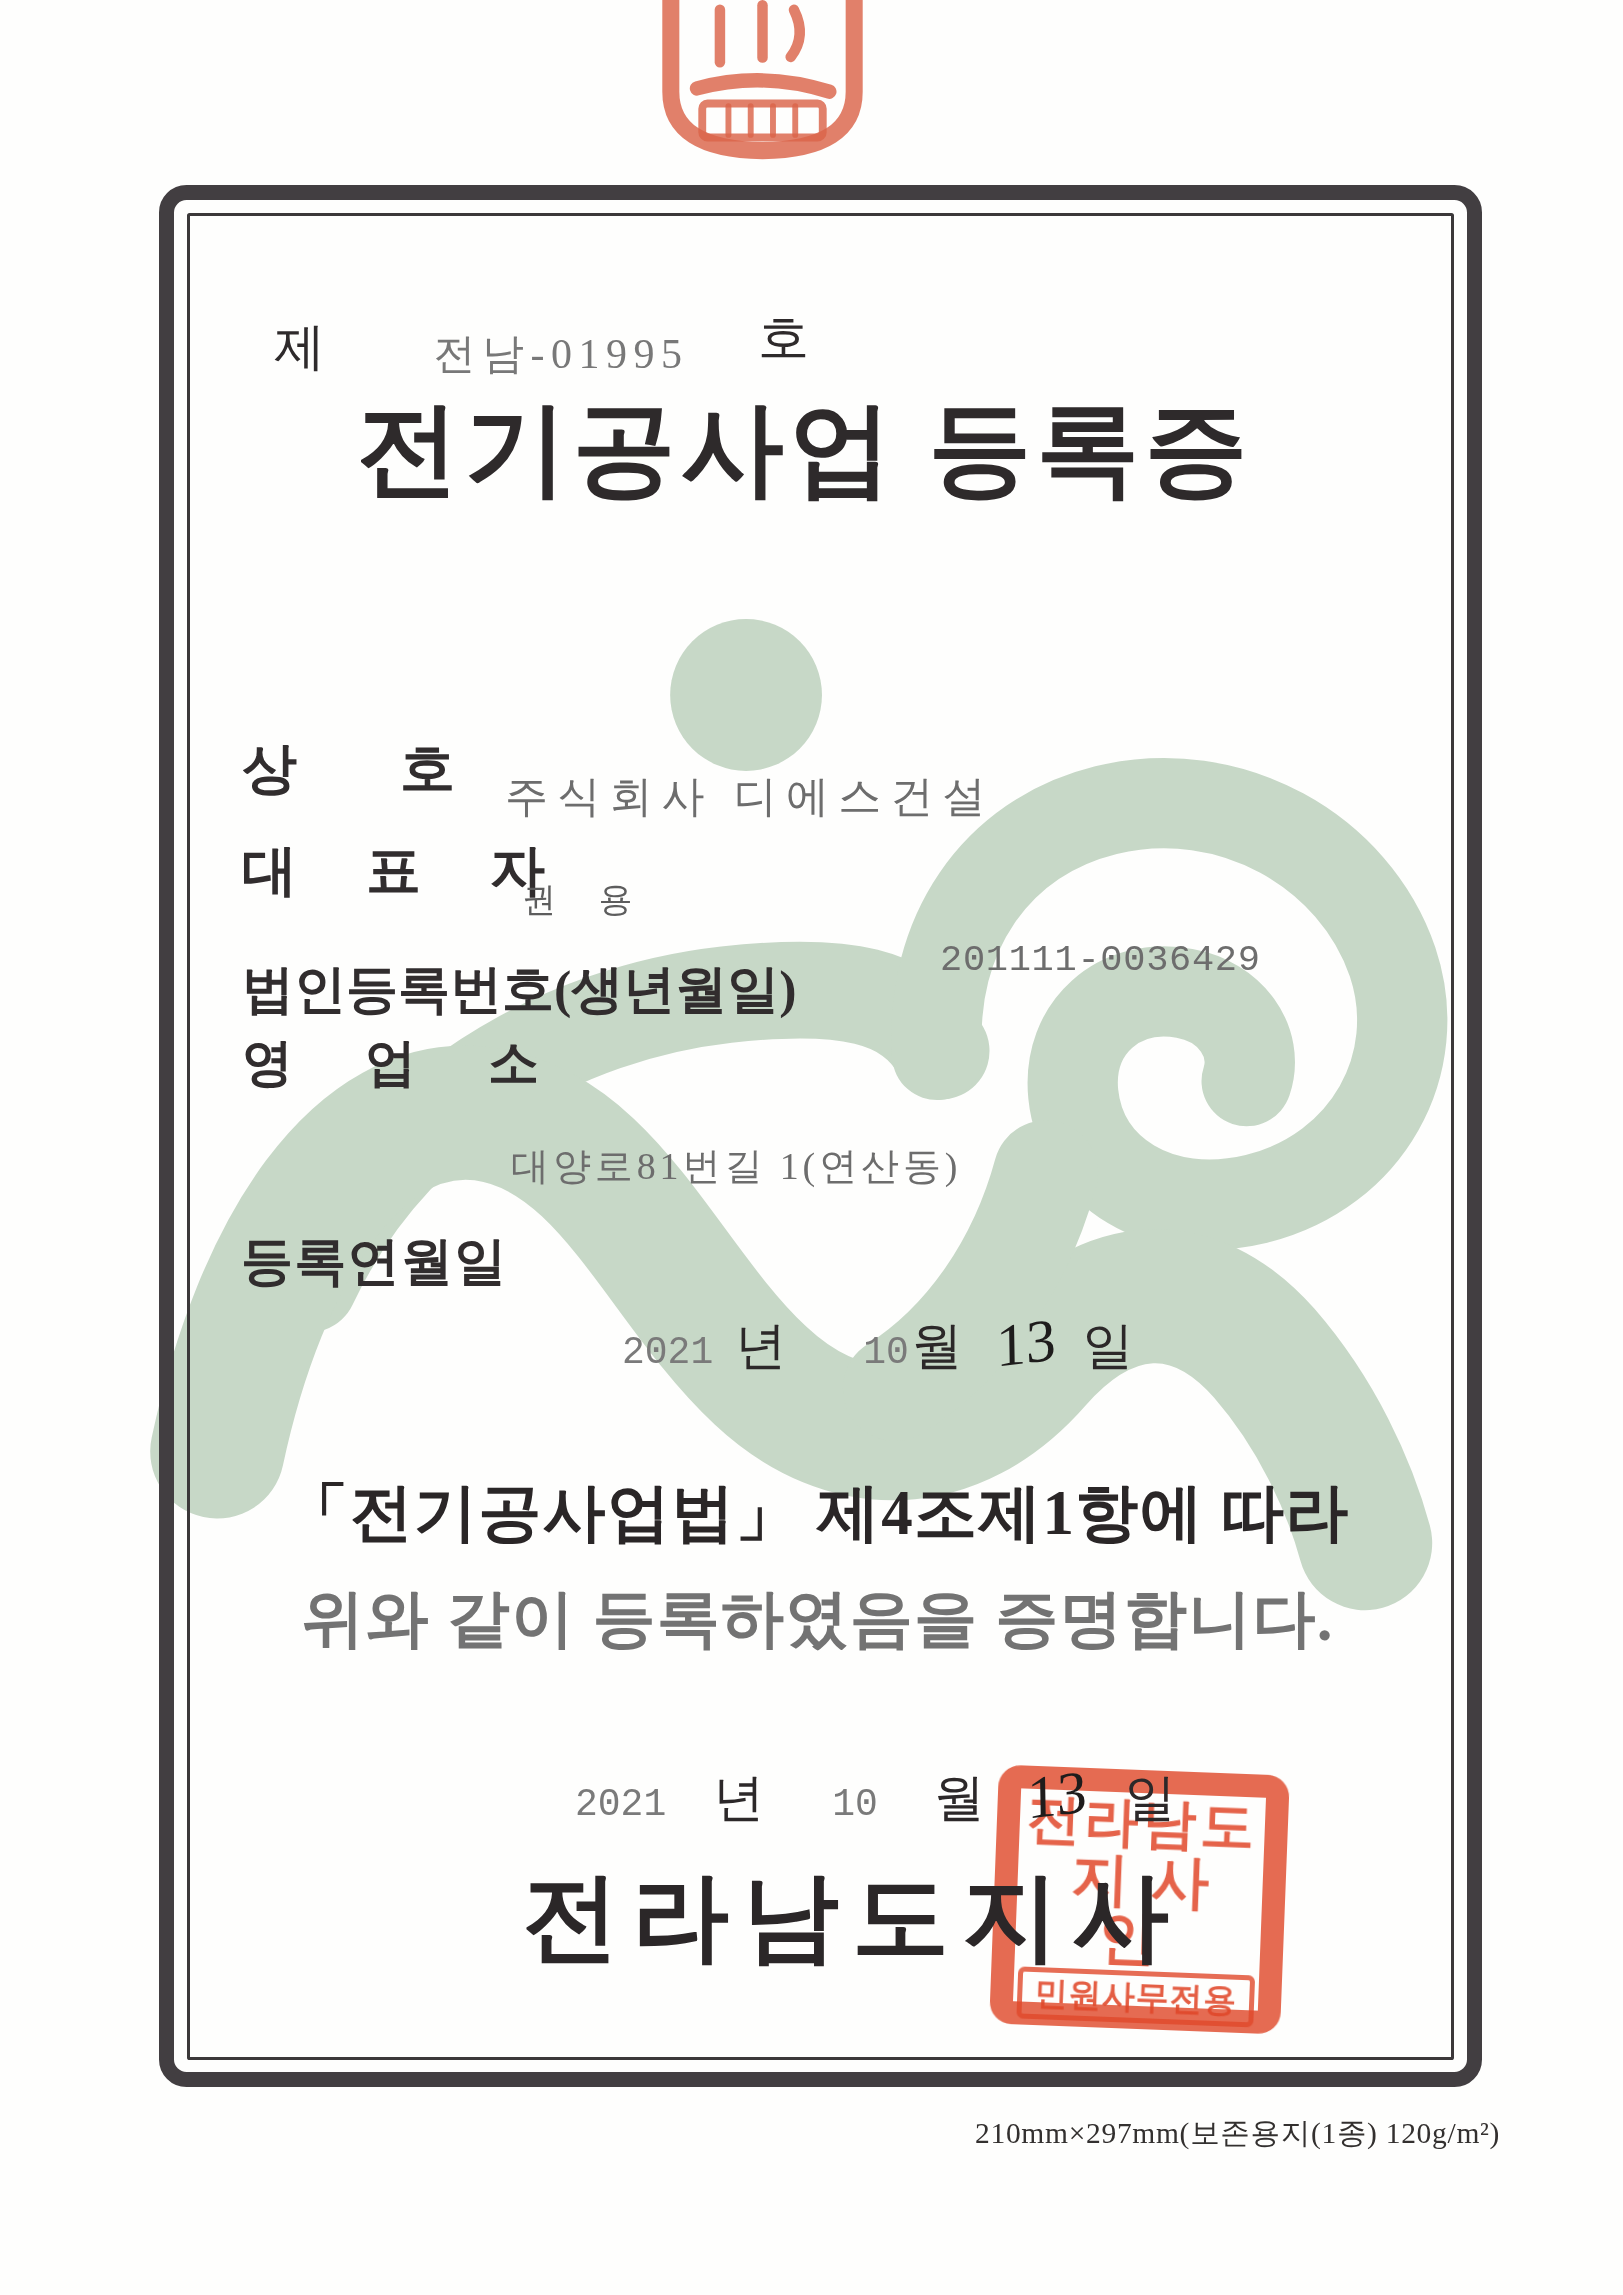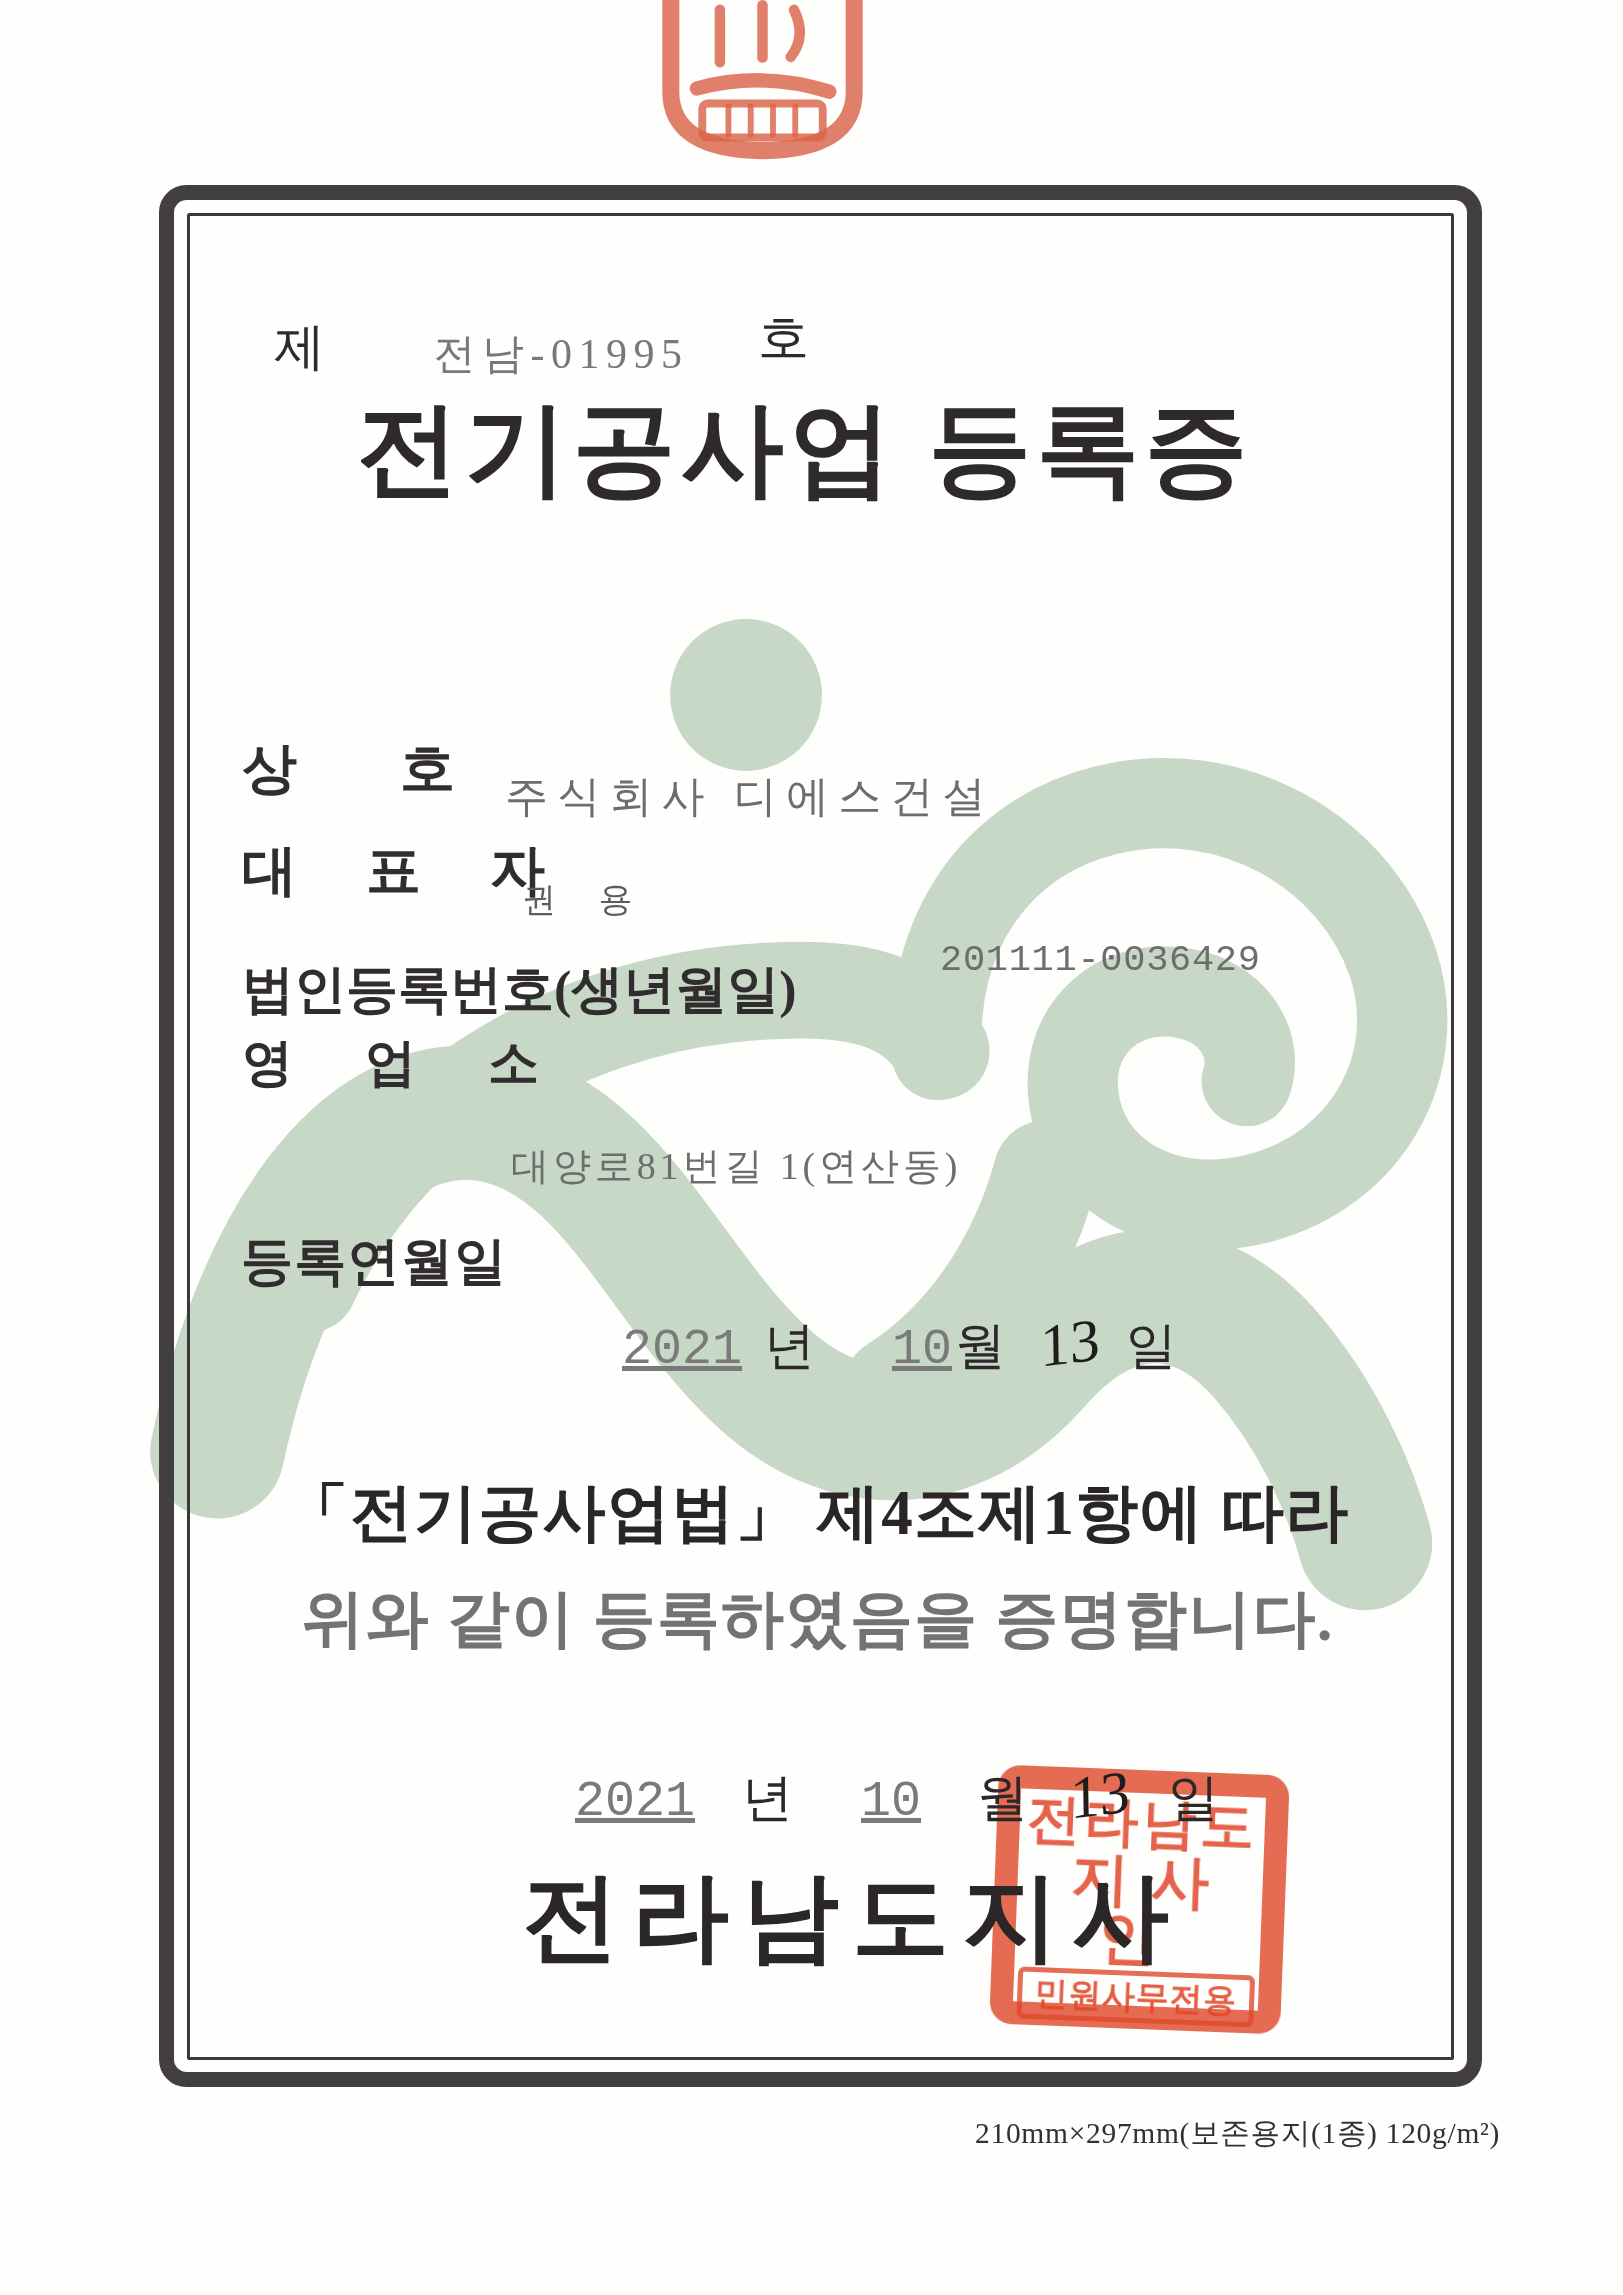--- a/index.html
+++ b/index.html
@@ -42,21 +42,21 @@
   .regno-label{left:242px;top:960px;font-size:52px;}
   .regno-value{left:940px;top:939px;font-size:37px;letter-spacing:0.7px;}
   .office-label1{left:242px;top:1034px;font-size:51px;letter-spacing:72px;}
   .office-label2{left:242px;top:1083px;font-size:51px;letter-spacing:72px;}
   .office-value1{left:511px;top:1072px;font-size:39px;letter-spacing:6.5px;}
   .office-value2{left:511px;top:1145px;font-size:38px;letter-spacing:3.9px;}
   .regdate-label{left:241px;top:1232px;font-size:52px;letter-spacing:1.3px;}
   .date-row{display:flex;align-items:baseline;font-size:51px;color:#2c2829;}
   .regdate-row{left:622px;top:1309px;}
   .issuedate-row{left:575px;top:1761px;}
-  .date-num{font-size:50px;color:#7a7a7a;text-decoration:underline;}
+  .date-num{font-size:38px;color:#7a7a7a;}
   .mr-a{margin-right:22px;}  .mr-b{margin-right:77px;}
   .mr-c{margin-right:2.6px;}   .mr-d{margin-right:34px;}
   .mr-e{margin-right:26px;}
   .mr-f{margin-right:47px;}  .mr-g{margin-right:68px;}
   .mr-h{margin-right:56px;}  .mr-i{margin-right:42px;}
   .mr-j{margin-right:38px;}
   
   .body-line1{left:187px;top:1477px;width:1261px;text-align:center;font-size:63px;
               font-weight:700;letter-spacing:1.3px;color:#2a2627;}
   .body-line2{left:187px;top:1583px;width:1261px;text-align:center;font-size:63px;

